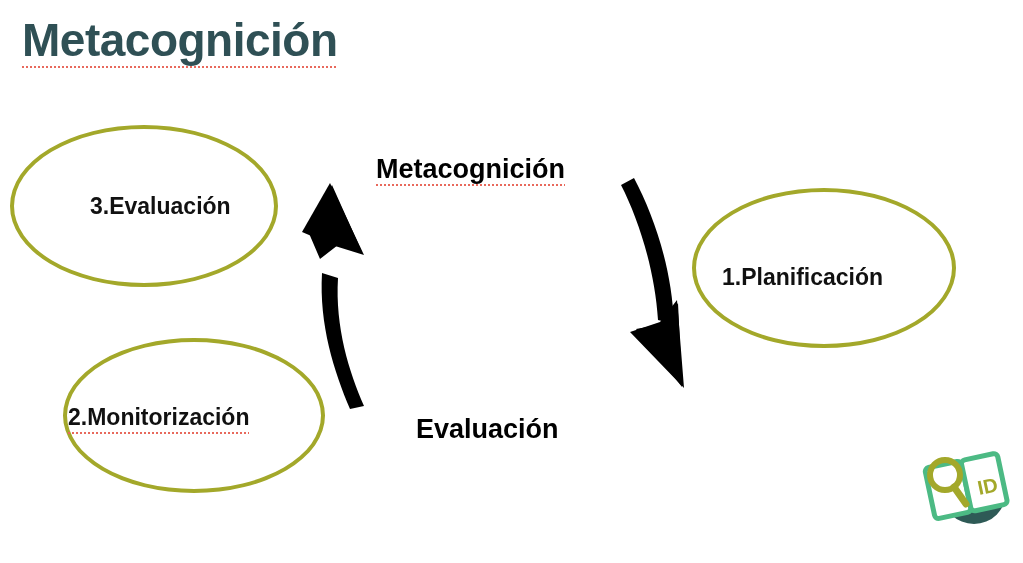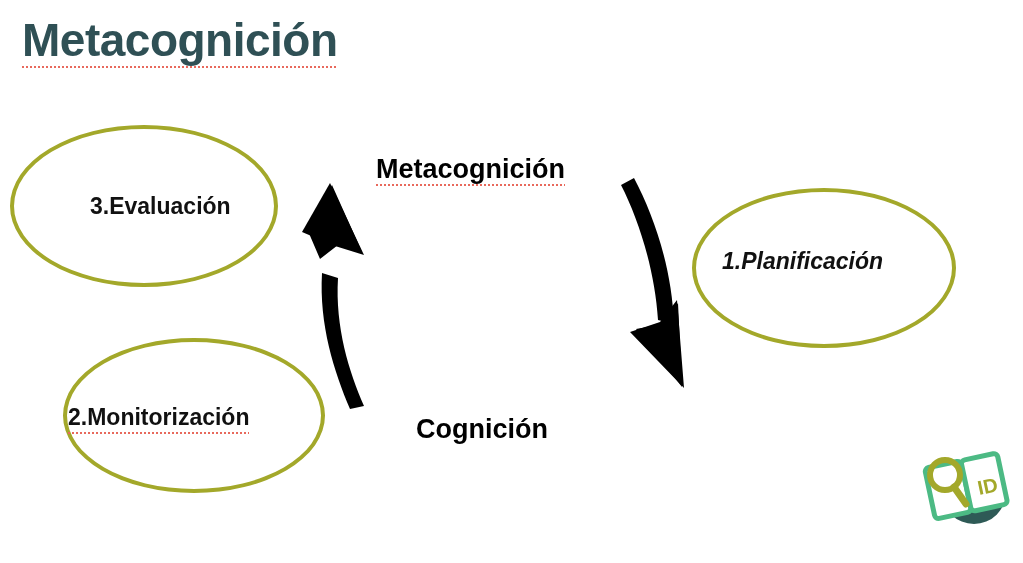--- a/index.html
+++ b/index.html
@@ -92,27 +92,27 @@
     <span class="spell">Metacognición</span>
   </div>
 
   <div class="ellipse" style="left:10px; top:125px; width:268px; height:162px;"></div>
   <div class="ellipse-label" style="left:58px; top:193px;margin-left:32px;">3.Evaluación</div>
 
   <div class="ellipse" style="left:63px; top:338px; width:262px; height:155px;"></div>
   <div class="ellipse-label spell" style="left:68px; top:404px;">2.Monitorización</div>
 
   <div class="ellipse" style="left:692px; top:188px; width:264px; height:160px;"></div>
-  <div class="ellipse-label" style="left:722px; top:248px;font-style:italic;">1.Planificación</div>
+  <div class="ellipse-label" style="left:722px; top:264px;">1.Planificación</div>
 
   <div class="stage-label" style="left:376px; top:153px;">
     <span class="spell">Metacognición</span>
   </div>
 
-  <div class="stage-label" style="left:416px; top:413px;">Cognición</div>
+  <div class="stage-label" style="left:416px; top:413px;">Evaluación</div>
 
   <svg class="arrow-svg" style="left:290px; top:175px;" width="90" height="240" viewBox="0 0 90 240">
     <path d="M 60 234
              C 44 196, 29 150, 32 98
              L 48 103
              C 45 152, 59 197, 74 231
              Z" fill="#000000"></path>
     <path d="M 42 10 L 72 77 L 48 70 L 30 84 L 18 56 Z" fill="#000000"></path>
     <path d="M 40 8 L 74 80 L 45 71 L 12 57 Z" fill="#000000"></path>
   </svg>

